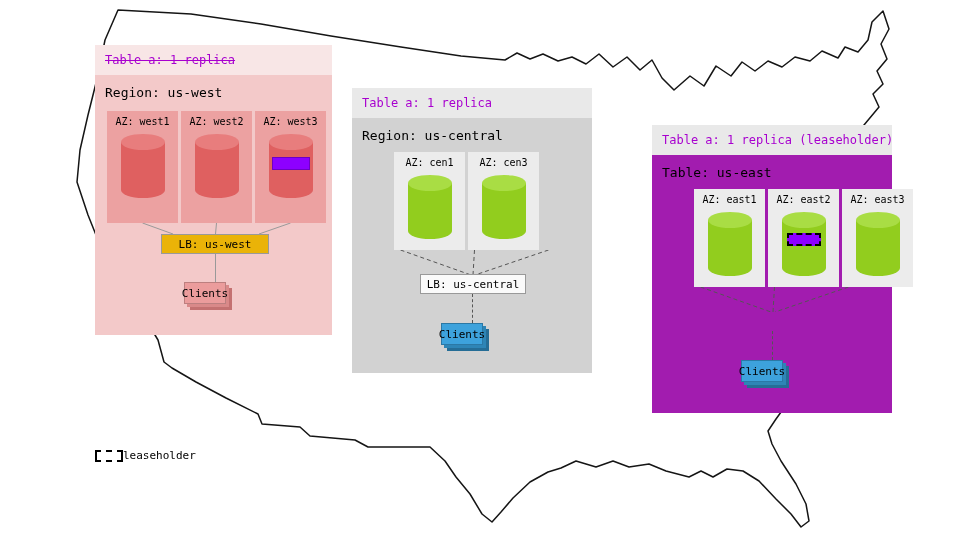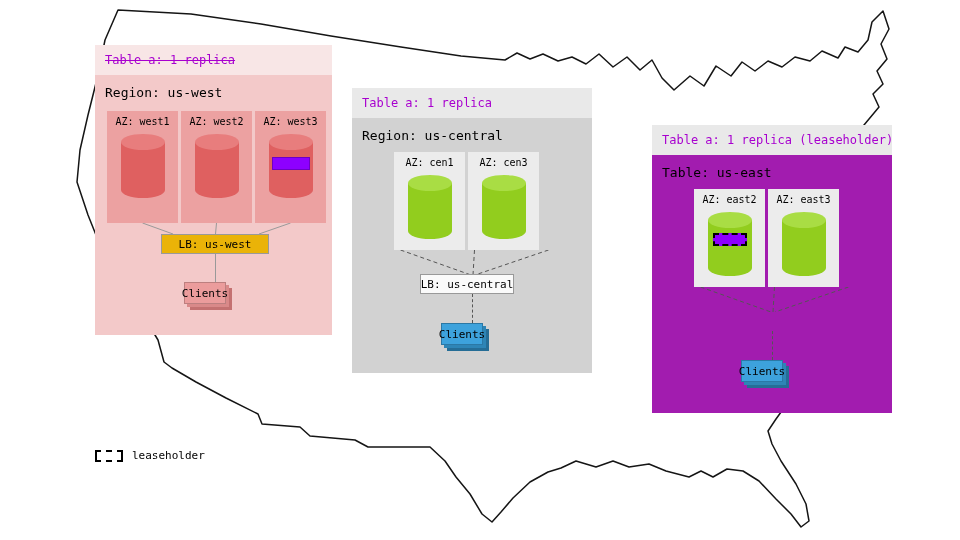--- a/index.html
+++ b/index.html
@@ -43,25 +43,25 @@
 
   
   .region-central{left:352px;top:88px;width:240px;height:285px;background:#d2d2d2;}
   .region-east{left:640px;top:125px;width:240px;height:288px;background:#a21caf;margin-left:12px;}
   .region-gray .region-header{background:#e9e9e9;}
   .region-gray .az-row{left:13px;top:64px;padding-left:29px;}
   .region-gray .az-box{height:98px;background:#ececec;}
   .region-gray .marker{top:46px;width:30px;height:11px;}
   .region-gray .marker.lease{top:44px;width:34px;height:13px;}
   .region-gray .connector{top:162px;}
-  .region-gray .lb{left:68px;top:186px;width:94px;background:#fafafa;}
+  .region-gray .lb{left:68px;top:186px;width:106px;background:#fafafa;}
   .region-gray .vline{left:120px;top:206px;height:29px;border-left:1px dashed #555;}
   .region-gray .clients{left:89px;top:235px;background:#3da2dc;border:1px solid #2b78a5;box-shadow:3px 3px 0 #2e85b6,6px 6px 0 #256d96;}
 
-  .legend{position:absolute;left:95px;top:449px;display:flex;align-items:center;gap:9px;}
+  .legend{position:absolute;left:95px;top:449px;display:flex;align-items:center;}
   .legend-swatch{width:28px;height:12px;background:#fff;border:2px dashed #000;box-sizing:border-box;}
   .legend-label{font-size:11px;}
 </style>
 </head>
 <body>
 
 <div class="canvas">
 
   <svg class="us-map" width="960" height="540" viewBox="0 0 960 540">
     <path d="M118,10 L105,40 L98,75 L88,115 L80,150 L77,182 L88,215 L100,245 L118,278 L140,310 L158,340 L164,362 L172,368 L196,382 L226,398 L258,414 L262,424 L300,427 L310,436 L355,440 L368,447 L430,447 L445,461 L456,477 L470,494 L482,514 L492,522 L501,512 L513,498 L530,482 L548,472 L561,468 L576,461 L596,467 L613,461 L629,467 L649,464 L666,471 L689,477 L701,471 L713,477 L727,469 L743,471 L759,481 L776,499 L791,514 L801,527 L809,521 L806,504 L796,484 L781,461 L772,444 L768,431 L776,419 L789,401 L801,387 L813,369 L825,351 L837,334 L847,317 L853,299 L849,284 L853,267 L861,251 L869,234 L863,221 L853,209 L861,194 L853,181 L863,169 L857,157 L867,145 L859,131 L869,119 L879,107 L873,94 L883,84 L877,71 L887,59 L881,44 L889,29 L883,11 L872,22 L868,40 L858,52 L845,47 L838,58 L822,51 L810,61 L795,57 L782,67 L768,61 L755,71 L742,62 L731,76 L716,66 L704,86 L690,76 L674,90 L662,78 L652,60 L640,70 L627,57 L613,67 L599,54 L586,64 L572,57 L558,61 L543,54 L530,59 L517,53 L505,60 L461,56 L401,47 L331,36 L261,24 L191,14 Z" fill="none" stroke="#151515" stroke-width="1.5" stroke-linejoin="round"></path>
@@ -148,20 +148,27 @@
   </div>
 
   <div class="region region-east region-gray">
     <div class="region-header">
       <span class="table-label">Table a: 1 replica (leaseholder)</span>
     </div>
     <div class="region-title">Table: us-east</div>
 
     <div class="az-row">
       <div class="az-box">
+        <div class="az-label">AZ: east1</div>
+        <svg class="cyl" width="48" height="66" viewBox="0 0 48 66">
+          <path d="M2,9 v48 a22,8 0 0 0 44,0 v-48" fill="#92cd1e"></path>
+            <ellipse cx="24" cy="9" rx="22" ry="8" fill="#a9dd44"></ellipse>
+        </svg>
+      </div>
+      <div class="az-box">
         <div class="az-label">AZ: east2</div>
         <svg class="cyl" width="48" height="66" viewBox="0 0 48 66">
           <path d="M2,9 v48 a22,8 0 0 0 44,0 v-48" fill="#92cd1e"></path>
             <ellipse cx="24" cy="9" rx="22" ry="8" fill="#a9dd44"></ellipse>
         </svg>
         <div class="marker lease"></div>
       </div>
       <div class="az-box">
         <div class="az-label">AZ: east3</div>
         <svg class="cyl" width="48" height="66" viewBox="0 0 48 66">

